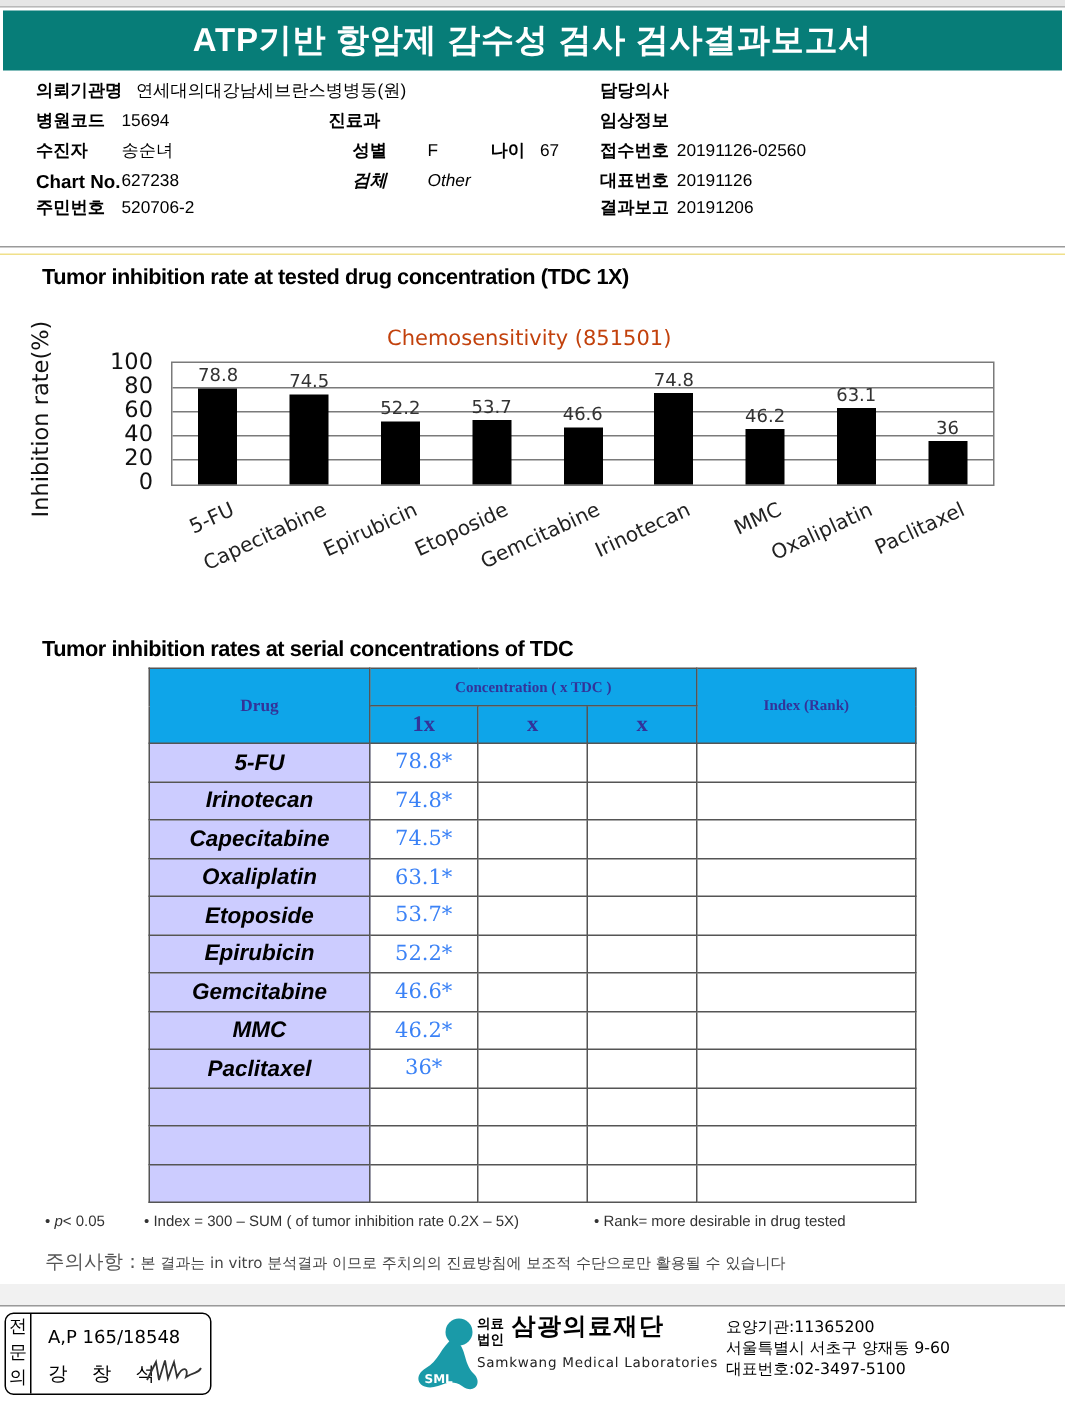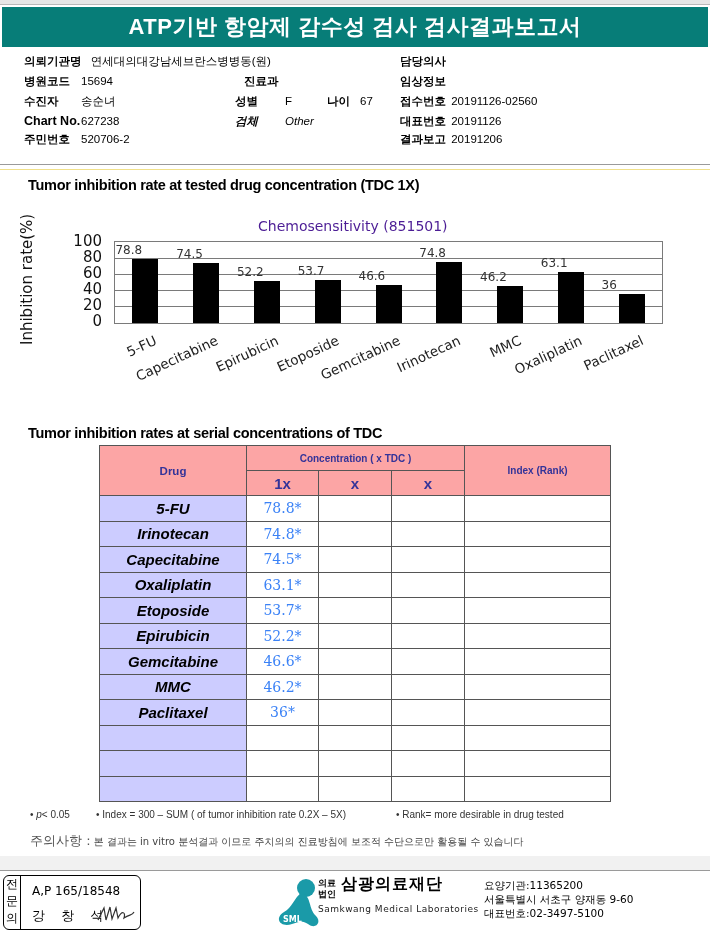--- a/index.html
+++ b/index.html
@@ -5,31 +5,31 @@
   html, body { margin:0; padding:0; }
   body { width:710px; height:940px; position:relative; background:#ffffff; font-family:"DejaVu Sans", sans-serif; color:#000; overflow:hidden; }
   .abs { position:absolute; }
   .topline { left:0; top:0; width:710px; height:4px; background:#e6e6e6; border-bottom:1px solid #b9b9b9; }
   .title-bar { left:2px; top:7px; width:706px; height:40px; background:#077d78; color:#fff; font-family:"Liberation Sans", sans-serif; font-weight:bold; font-size:22px; text-align:center; line-height:40px; letter-spacing:0.5px; }
   .info { font-size:11.5px; line-height:13px; white-space:nowrap; font-family:"Liberation Sans", sans-serif; }
   .info .lbl { font-weight:bold; }
   .sep1 { left:0; top:164px; width:710px; height:1px; background:#9a9a9a; }
   .sep2 { left:0; top:169px; width:710px; height:1px; background:#f0e08a; }
   .sect-title { font-family:"Liberation Sans", sans-serif; font-weight:bold; font-size:14.5px; letter-spacing:-0.3px; }
-  .chart-title { left:258px; top:218px; font-size:14px; color:#4c1d95; font-family:"DejaVu Sans", sans-serif; }
+  .chart-title { left:258px; top:218px; font-size:14px; color:#c2410c; font-family:"DejaVu Sans", sans-serif; }
   .plot { left:114px; top:241px; width:547px; height:81px; border:1px solid #7a7a7a; background:#fff; }
   .gridline { position:absolute; left:0; width:100%; height:1px; background:#7a7a7a; }
   .bar { position:absolute; bottom:0; width:26px; background:#000; }
-  .bar-label { position:absolute; width:60px; text-align:left; font-size:12px; color:#333; }
+  .bar-label { position:absolute; width:60px; text-align:center; font-size:12px; color:#333; }
   .ytick { position:absolute; width:30px; text-align:right; font-size:15px; line-height:15px; color:#111; }
   .ylabel { left:18px; top:345px; transform-origin:0 0; transform:rotate(-90deg); font-size:15px; color:#111; white-space:nowrap; }
   .xtick { position:absolute; font-size:13.5px; color:#222; white-space:nowrap; transform-origin:100% 0; transform:rotate(-25deg); text-align:right; }
   table.res { position:absolute; left:99px; top:445px; width:511px; border-collapse:collapse; table-layout:fixed; }
   table.res td, table.res th { border:1px solid #555; padding:0; text-align:center; }
-  table.res th { background:#fca5a5; color:#333399; font-family:Liberation Sans, sans-serif; font-size:10px; font-weight:bold; }
+  table.res th { background:#0ea5e9; color:#333399; font-family:Liberation Serif, serif; font-size:10px; font-weight:bold; }
   table.res th.big { font-size:15px; }
   table.res td.drug { background:#ccccff; font-family:"Liberation Sans", sans-serif; font-weight:bold; font-style:italic; font-size:15px; color:#000; }
   table.res td.val { font-family:"DejaVu Serif", serif; font-size:14px; color:#3b82f6; }
   table.res tr.drow td { height:24.5px; }
   .foot-note { font-size:10px; color:#333; font-family:"Liberation Sans", sans-serif; white-space:nowrap; }
   .caution { left:30px; top:832px; font-size:10px; color:#444; white-space:nowrap; }
   .caution .lbl { font-size:13px; color:#555; }
   .grayband { left:0; top:856px; width:710px; height:14px; background:#f1f1f1; border-bottom:1px solid #9a9a9a; }
   .stamp { left:3px; top:875px; width:136px; height:53px; border:1px solid #000; border-radius:6px; }
   .stamp .side { position:absolute; left:0; top:0; width:16px; height:53px; border-right:1px solid #000; font-size:12px; line-height:17px; text-align:center; }
@@ -62,21 +62,21 @@
   </div>
   <div class="abs info" style="left:24px;top:115px;font-size:12.5px;">
     <span class="lbl">Chart No.</span>
     <span class="abs" style="left:57px;top:0;font-size:11.5px;">627238</span>
   </div>
   <div class="abs info" style="left:24px;top:133px;">
     <span class="lbl">주민번호</span>
     <span class="abs" style="left:57px;top:0;">520706-2</span>
   </div>
 
-  <div class="abs info" style="left:244px;top:75px;">
+  <div class="abs info" style="left:219px;top:75px;">
     <span class="lbl">진료과</span>
   </div>
   <div class="abs info" style="left:235px;top:95px;">
     <span class="lbl">성별</span>
     <span class="abs" style="left:50px;top:0;">F</span>
     <span class="abs lbl" style="left:92px;top:0;">나이</span>
     <span class="abs" style="left:125px;top:0;">67</span>
   </div>
   <div class="abs info" style="left:235px;top:115px;font-style:italic;">
     <span class="lbl">검체</span>

